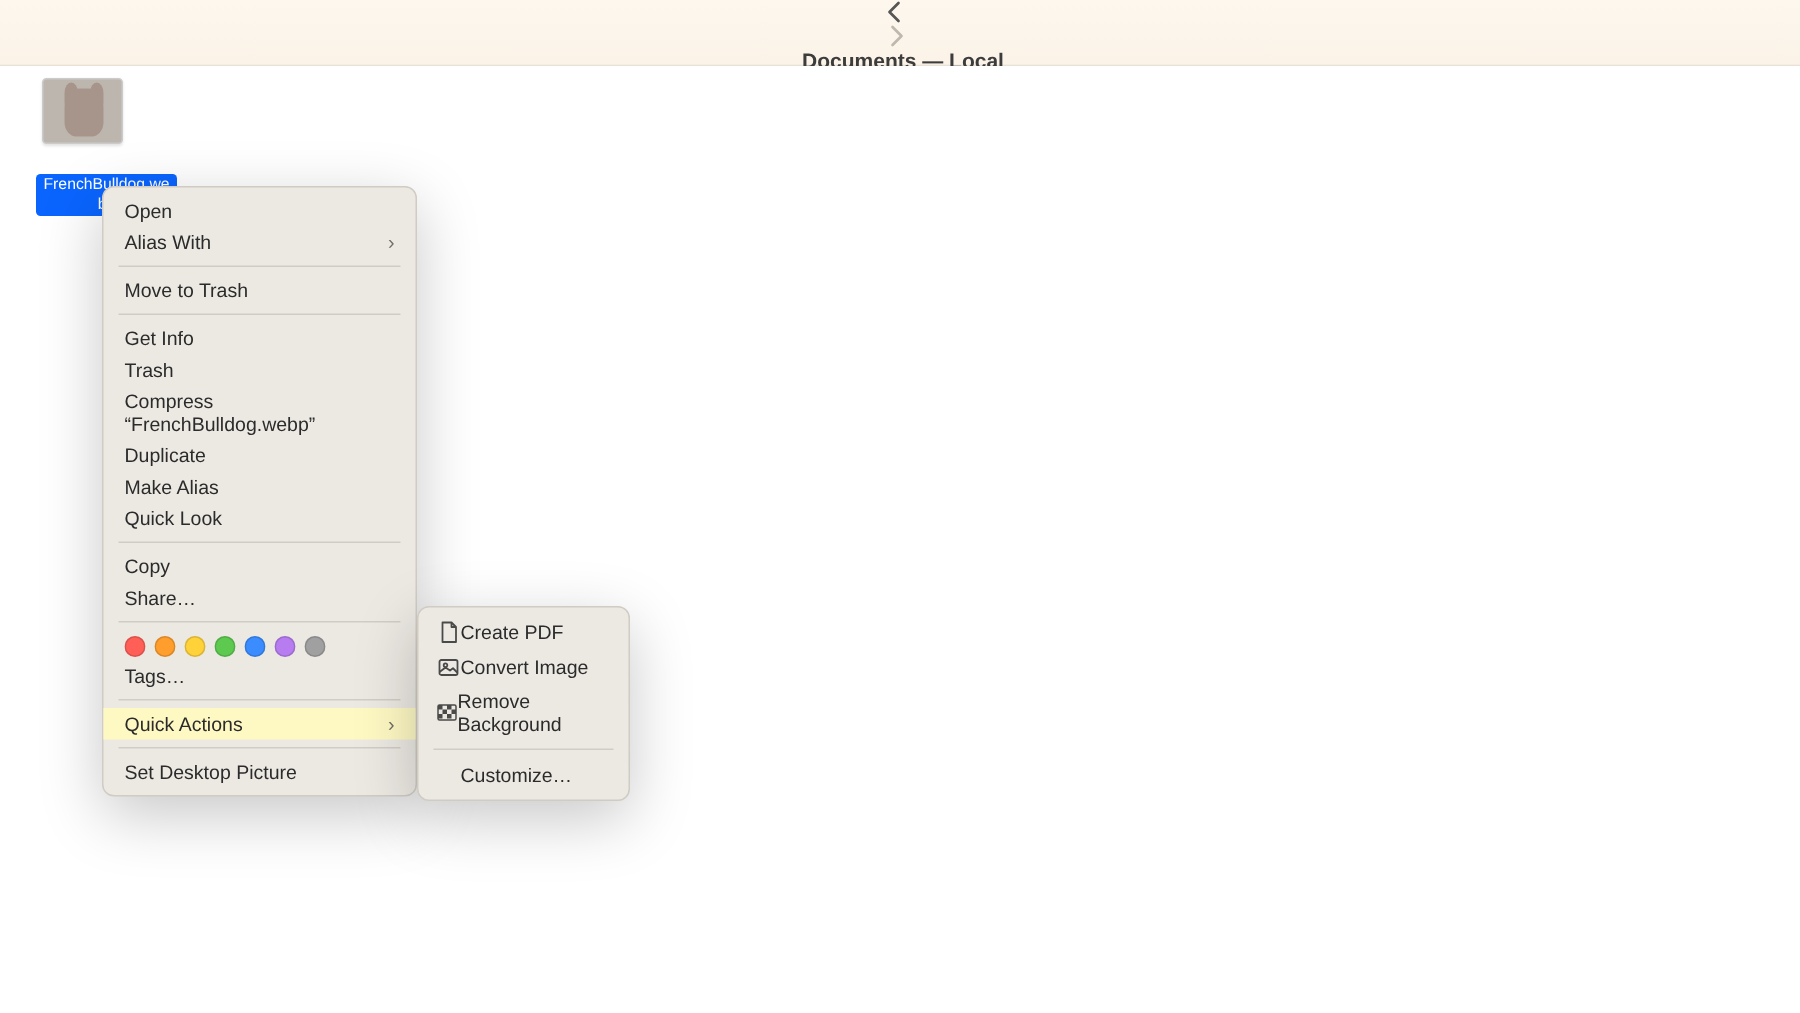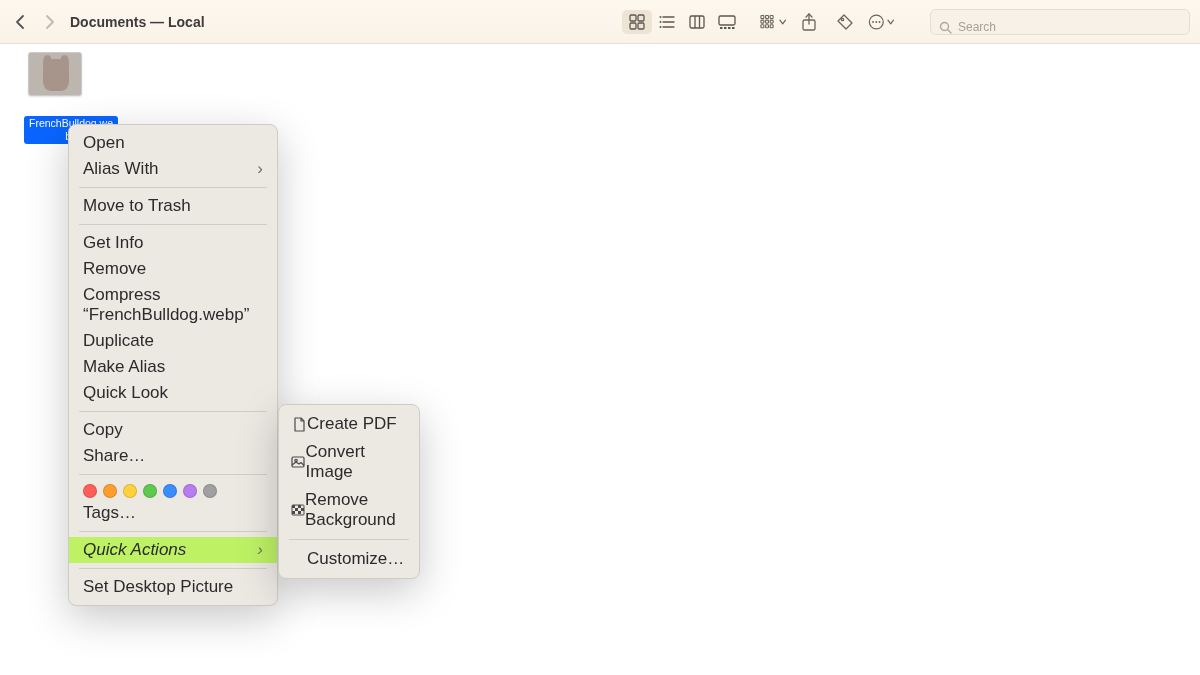--- a/index.html
+++ b/index.html
@@ -1,41 +1,41 @@
 <!DOCTYPE html>
 <html><head>
 <meta charset="utf-8">
 <style>
 * { margin:0; padding:0; box-sizing:border-box; font-family:-apple-system,BlinkMacSystemFont,"Segoe UI",Helvetica,Arial,sans-serif; -webkit-font-smoothing:antialiased; }
 body { width:1200px; height:675px; background:#fff; overflow:hidden; position:relative; }
-.toolbar { height:44px; background:linear-gradient(#fdf7ee,#fbf3e8); border-bottom:1px solid #eae1d4; display:flex; align-items:center; padding:0 10px; }
+.toolbar { height:44px; background:linear-gradient(#fdf7ee,#fbf3e8); border-bottom:1px solid #eae1d4; display:flex; align-items:center; padding:0 10px;flex-direction:column; }
 .nav-btn { width:22px; height:22px; display:flex; align-items:center; justify-content:center; margin-right:6px; color:#565656; cursor:pointer; }
 .nav-btn.dim { color:#bfb8ad; }
 .title { font-size:14px; font-weight:600; color:#3c3c3c; margin-left:4px; }
 .spacer { flex:1; }
 .view-seg { display:flex; background:transparent; border-radius:6px; margin-right:18px; }
 .view-btn { width:30px; height:24px; display:flex; align-items:center; justify-content:center; color:#5c5750; border-radius:5px; }
 .view-btn.active { background:#eee4d6; }
 .tb-btn { width:26px; height:24px; display:flex; align-items:center; justify-content:center; color:#6b645a; margin-right:10px; }
 .tb-group { display:flex; align-items:center; margin-right:18px; }
 .chev-mini { margin-left:2px; }
 .search { width:260px; height:26px; background:#f7f1e7; border:1px solid #e8ddcd; border-radius:6px; display:flex; align-items:flex-end; padding:0 8px; color:#a6a199; font-size:12px; margin-left:8px; }
 .search svg { margin-right:6px; opacity:.6; }
 .content { position:absolute; top:44px; left:0; right:0; bottom:0; background:#fff; }
 .file-item { position:absolute; top:8px; left:24px; width:62px; text-align:center; }
 .thumb { width:54px; height:44px; border:1px solid #cbcbcb; border-radius:3px; margin:0 auto; background:#bdb6ae; position:relative; overflow:hidden; box-shadow:0 1px 2px rgba(0,0,0,.12); }
 .thumb .dog { position:absolute; left:14px; top:6px; width:26px; height:32px; background:#a7958b; border-radius:40% 40% 30% 30%; }
 .thumb .ear1, .thumb .ear2 { position:absolute; top:2px; width:9px; height:14px; background:#a7958b; border-radius:50% 50% 0 0; }
 .thumb .ear1 { left:14px; } .thumb .ear2 { left:31px; }
 .fname { display:inline-block; margin-top:20px; background:#0a65ff; color:#fff; font-size:10.5px; padding:1px 5px; border-radius:3px; line-height:13px; white-space:pre-line; }
-.ctx { position:absolute; background:#ece9e3; border:1px solid #d0ccc4; border-radius:8px; box-shadow:0 12px 42px rgba(0,0,0,.22); padding:5px 0; font-size:17px; color:#2b2b2b; }
+.ctx { position:absolute; background:#ece9e3; border:1px solid #d0ccc4; border-radius:8px; box-shadow:0 12px 42px rgba(0,0,0,.22); padding:5px 0; font-size:13px; color:#2b2b2b; }
 .ctx.main { top:80px; left:68px; width:210px; }
 .ctx.sub { top:360px; left:278px; width:142px; }
 .ctx .item { padding:3px 14px; display:flex; align-items:center; justify-content:space-between; cursor:default; }
-.ctx .item.hl { background:#bef264;font-style:italic; }
+.ctx .item.hl { background:#fef9c3; }
 .ctx .sep { height:1px; background:#d2cdc4; margin:5px 10px; }
 .ctx .chev { color:#737068; }
 .tag-row { padding:4px 14px 2px 14px; display:flex; gap:6px; }
 .tag-dot { width:14px; height:14px; border-radius:50%; border:0.5px solid rgba(0,0,0,.14); }
 .sub .item { padding:4px 12px; gap:0; justify-content:flex-start; }
 .sub .ico { width:16px; display:flex; justify-content:center; color:#4a4a4a; }
 svg { display:block; }
 </style>
 </head>
 <body>
@@ -164,21 +164,21 @@
       </div>
     <div class="sep"></div>
     <div class="item">
         <span>Move to Trash</span>
       </div>
     <div class="sep"></div>
     <div class="item">
         <span>Get Info</span>
       </div>
     <div class="item">
-        <span>Remove</span>
+        <span>Trash</span>
       </div>
     <div class="item">
         <span>Compress “FrenchBulldog.webp”</span>
       </div>
     <div class="item">
         <span>Duplicate</span>
       </div>
     <div class="item">
         <span>Make Alias</span>
       </div>

